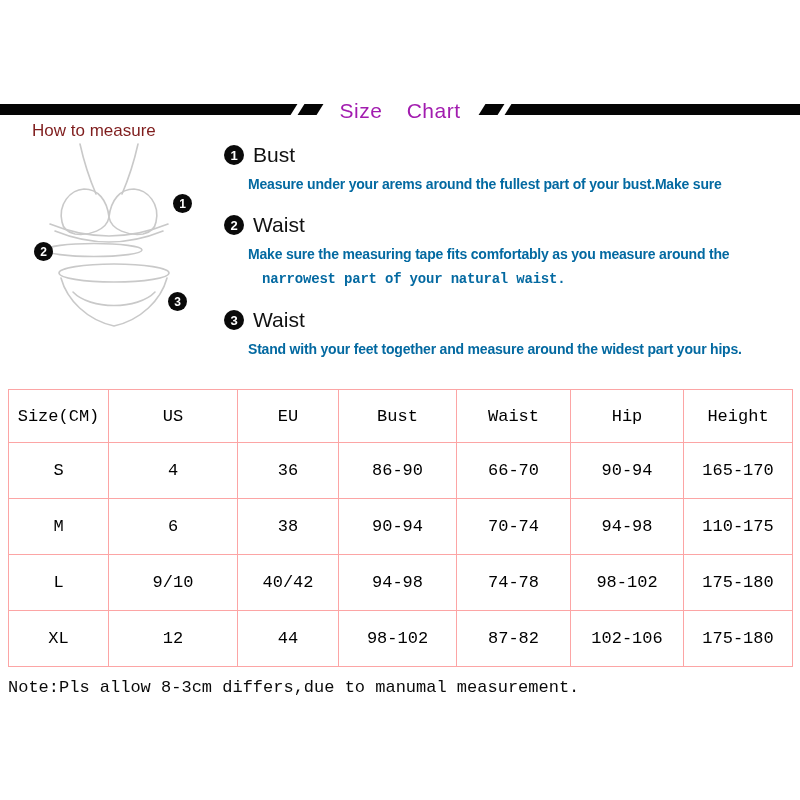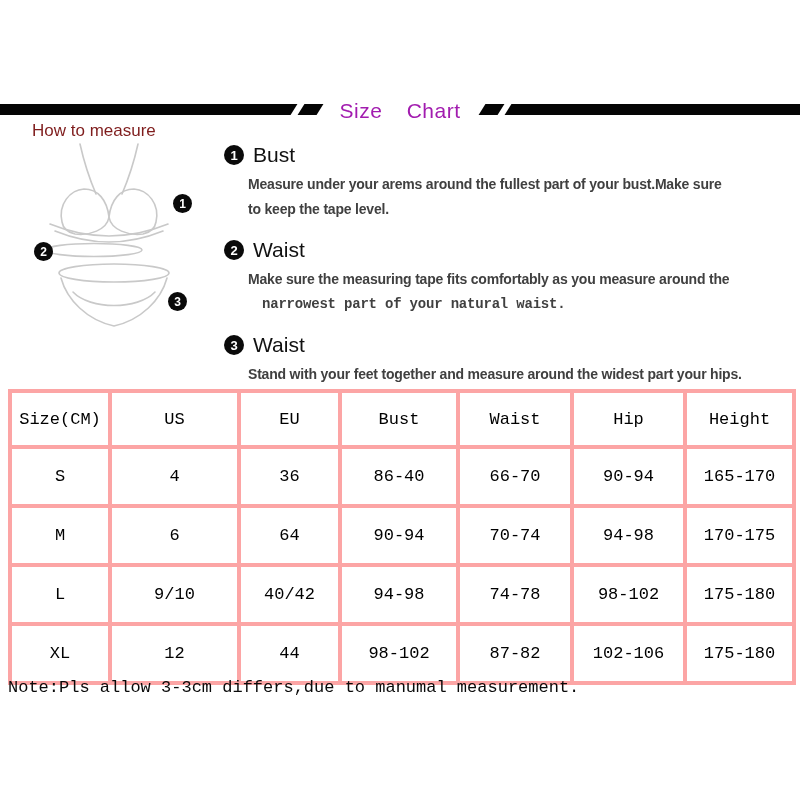--- a/index.html
+++ b/index.html
@@ -34,32 +34,32 @@
 
   
   .sections { position:absolute; left:224px; top:143px; width:566px; }
   .section { margin-bottom:16px; }
   .sec-head { display:flex; align-items:center; gap:9px; margin-bottom:5px; }
   .badge {
     width:20px; height:20px; border-radius:50%; background:#0a0a0a; color:#fff;
     font-size:13px; font-weight:bold; display:flex; align-items:center; justify-content:center; flex:none;
   }
   .sec-title { font-size:21px; color:#111; }
-  .sec-body { margin-left:24px; font-size:14px; font-weight:bold; line-height:25px; letter-spacing:-0.2px; color:#404040; }
+  .sec-body { margin-left:24px; font-size:14px; font-weight:bold; line-height:25px; letter-spacing:-0.2px; color:#0369a1; }
   .sec-line { white-space:nowrap; }
   .sec-line.indent { padding-left:14px;font-family:Liberation Mono, monospace; }
 
   
   .size-table {
     position:absolute; left:8px; top:389px; width:784px;
     border-collapse:collapse; table-layout:fixed;
     font-family:"Liberation Mono","DejaVu Sans Mono", monospace; font-size:17px;
   }
   .size-table th, .size-table td {
-    border:4px solid #fca5a5; text-align:center; vertical-align:middle;
+    border:1px solid #fca5a5; text-align:center; vertical-align:middle;
     font-weight:normal; padding:0;
   }
   .size-table th { height:52px; }
   .size-table td { height:55px; }
 
   
   .note {
     position:absolute; left:8px; top:678px; font-size:17px;
     font-family:"Liberation Mono","DejaVu Sans Mono", monospace; color:#0a0a0a;
   }
@@ -104,21 +104,20 @@
 
   <div class="sections">
 
     <div class="section">
       <div class="sec-head">
         <div class="badge">1</div>
         <div class="sec-title">Bust</div>
       </div>
       <div class="sec-body">
         <div class="sec-line">Measure under your arems around the fullest part of your bust.Make sure</div>
-        <div class="sec-line">to keep the tape level.</div>
       </div>
     </div>
 
     <div class="section">
       <div class="sec-head">
         <div class="badge">2</div>
         <div class="sec-title">Waist</div>
       </div>
       <div class="sec-body">
         <div class="sec-line">Make sure the measuring tape fits comfortably as you measure around the</div>
@@ -157,33 +156,33 @@
         <th>Waist</th>
         <th>Hip</th>
         <th>Height</th>
       </tr>
     </thead>
     <tbody>
       <tr>
         <td>S</td>
         <td>4</td>
         <td>36</td>
-        <td>86-40</td>
+        <td>86-90</td>
         <td>66-70</td>
         <td>90-94</td>
         <td>165-170</td>
       </tr>
       <tr>
         <td>M</td>
         <td>6</td>
-        <td>64</td>
+        <td>38</td>
         <td>90-94</td>
         <td>70-74</td>
         <td>94-98</td>
-        <td>170-175</td>
+        <td>110-175</td>
       </tr>
       <tr>
         <td>L</td>
         <td>9/10</td>
         <td>40/42</td>
         <td>94-98</td>
         <td>74-78</td>
         <td>98-102</td>
         <td>175-180</td>
       </tr>
@@ -192,15 +191,15 @@
         <td>12</td>
         <td>44</td>
         <td>98-102</td>
         <td>87-82</td>
         <td>102-106</td>
         <td>175-180</td>
       </tr>
     </tbody>
   </table>
 
-  <div class="note">Note:Pls allow 3-3cm differs,due to manumal measurement.</div>
+  <div class="note">Note:Pls allow 8-3cm differs,due to manumal measurement.</div>
 
 </div>
 
 </body></html>

